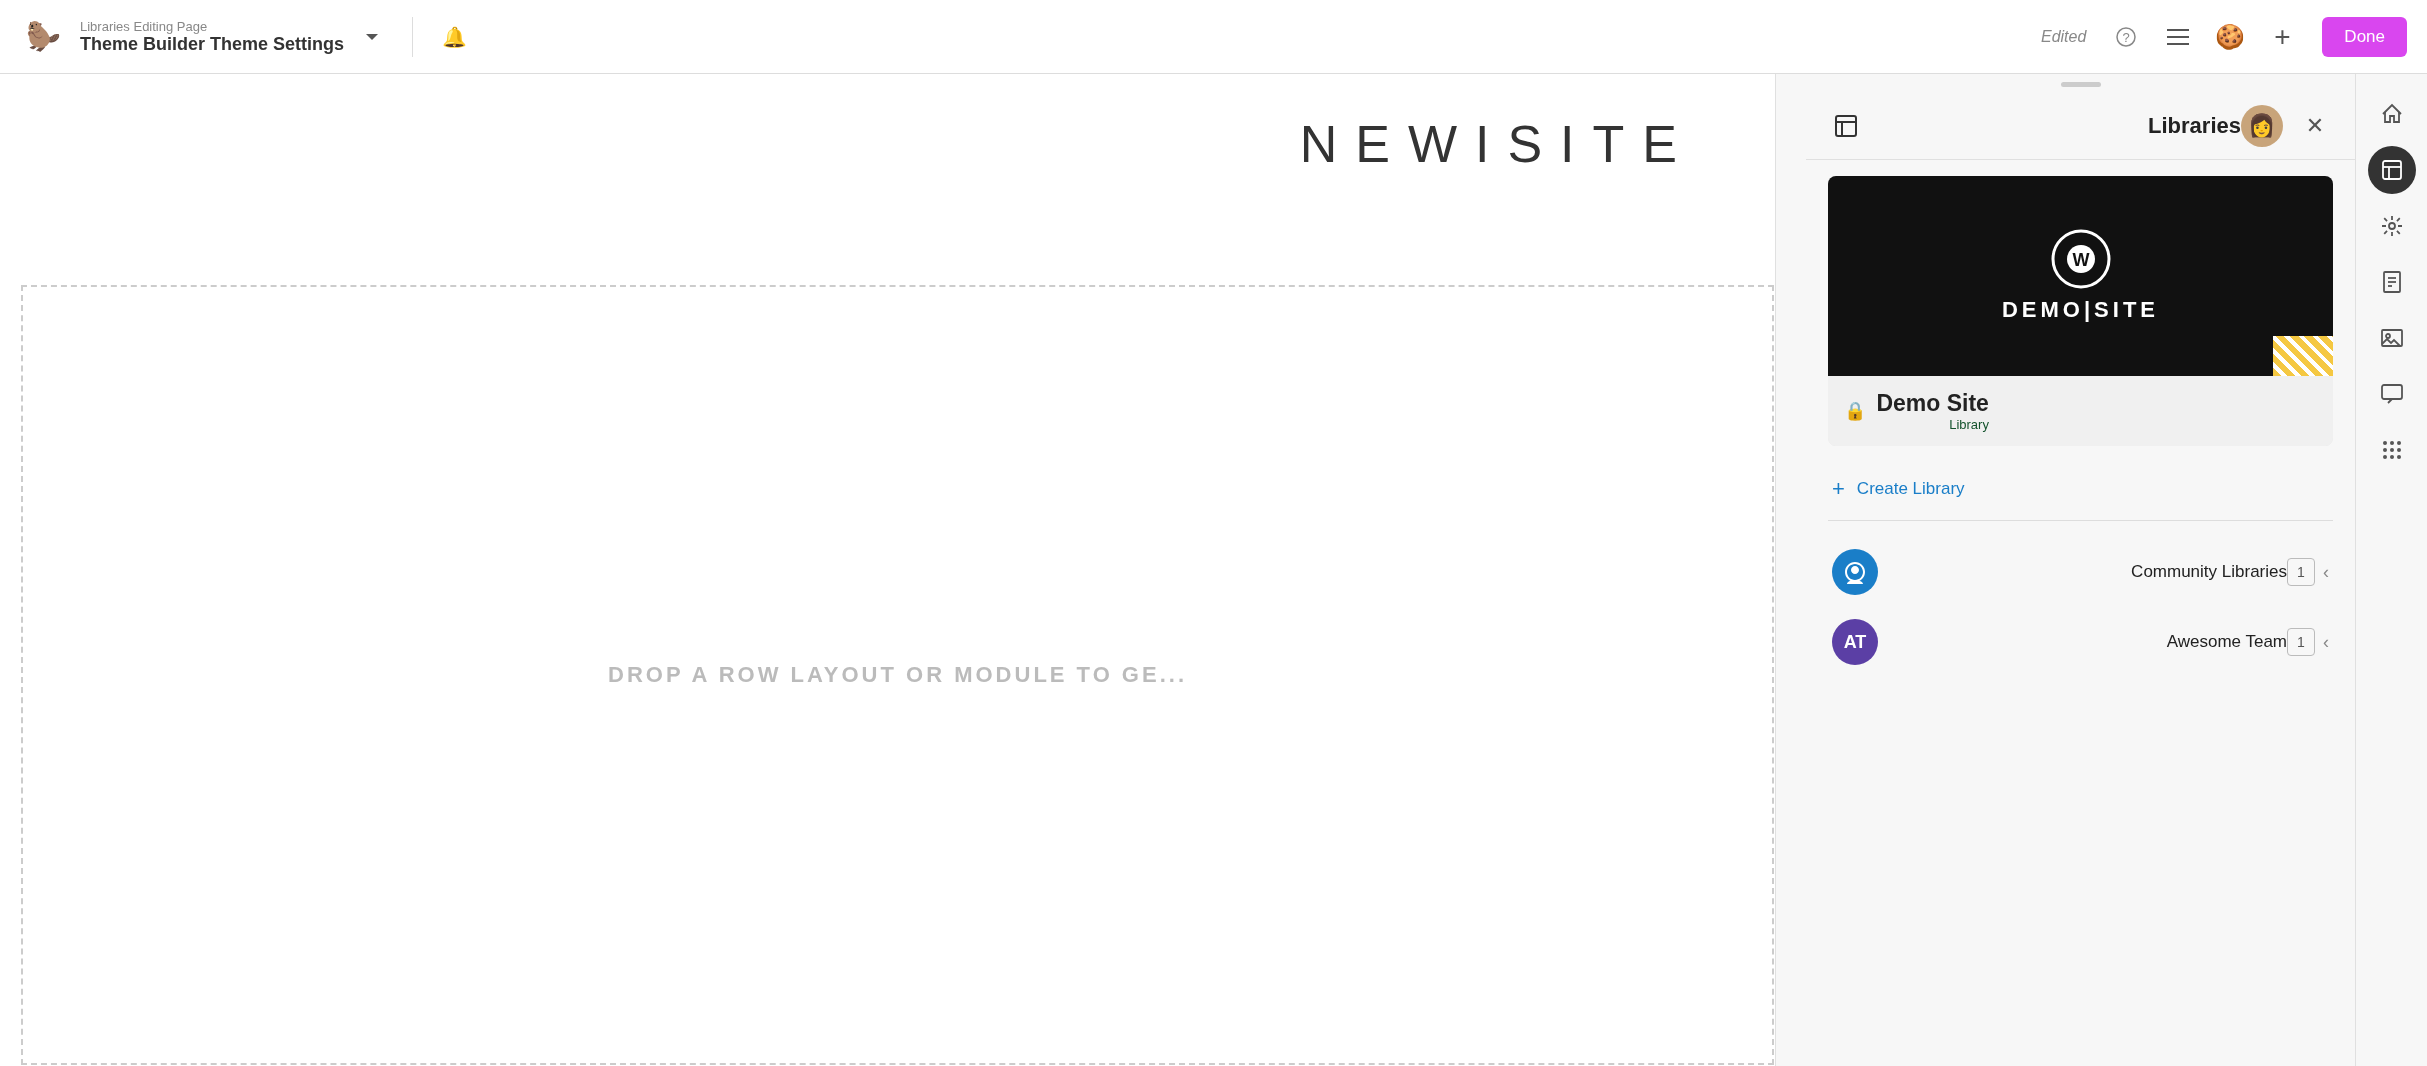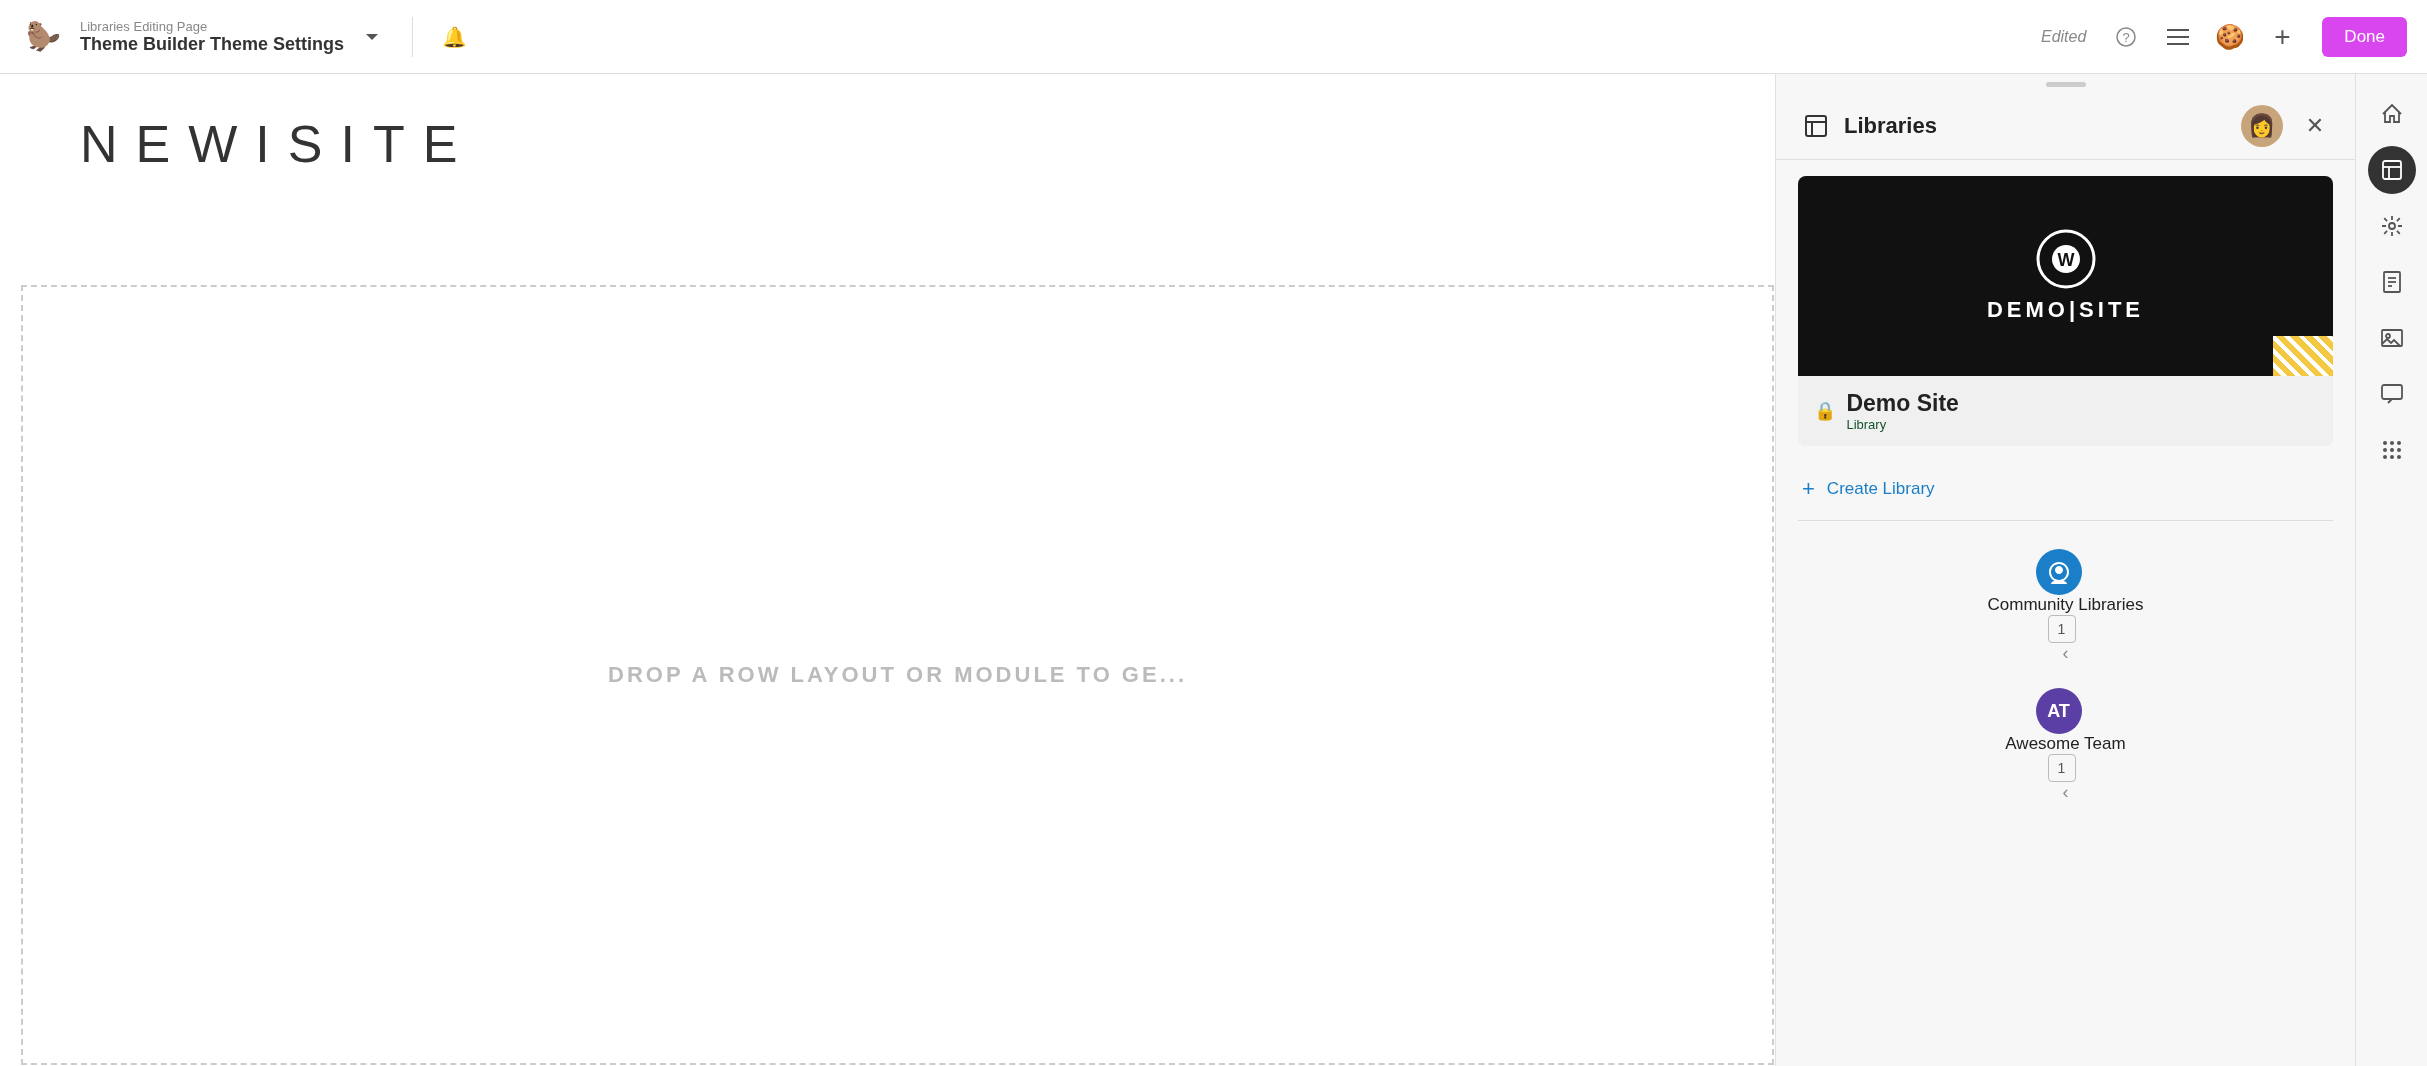--- a/index.html
+++ b/index.html
@@ -41,21 +41,21 @@
       cursor: pointer; color: #555; font-size: 24px; border-radius: 4px;
     }
     .topbar-done-btn {
       background: #d946ef; color: #fff; border: none; border-radius: 6px;
       padding: 10px 22px; font-size: 17px; font-weight: 400; cursor: pointer;
       margin-left: 8px;
     }
 
     
     .main-layout {
-      display: flex; height: calc(1066px - 74px);
+      display: flex; height: calc(1066px - 74px); text-align: right;
     }
 
     
     .canvas {
       flex: 1; background: #fff; position: relative; overflow: hidden;
     }
     .canvas-logo-area {
       padding: 40px 80px 20px;
     }
     .canvas-site-title {
@@ -70,20 +70,21 @@
     .canvas-drop-text {
       font-size: 22px; font-weight: 700; letter-spacing: 3px;
       color: #bbb; text-transform: uppercase;
     }
 
     
     .panel {
       width: 580px; background: #f7f7f7; border-left: 1px solid #e0e0e0;
       display: flex; flex-direction: column;
       position: relative;
+      padding-left: 30px;
     }
     .panel-handle {
       width: 40px; height: 5px; background: #ccc; border-radius: 3px;
       margin: 8px auto 0;
     }
     .panel-header {
       display: flex; align-items: center; padding: 18px 22px 12px;
       border-bottom: 1px solid #e0e0e0; background: #f7f7f7;
     }
     .panel-header-icon {
@@ -143,21 +144,21 @@
       display: flex; align-items: center; padding: 14px 4px; cursor: pointer;
       color: #1a7ec8; font-size: 17px; font-weight: 500;
     }
     .create-library .plus-icon { font-size: 22px; margin-right: 12px; color: #1a7ec8; }
 
     
     .panel-separator { height: 1px; background: #ddd; margin: 4px 0 16px; }
 
     
     .community-item {
-      display: flex; align-items: center; padding: 12px 4px; cursor: pointer; flex-direction: column;
+      display: flex; align-items: center; padding: 12px 4px; cursor: pointer;
     }
     .community-avatar {
       width: 46px; height: 46px; border-radius: 50%;
       display: flex; align-items: center; justify-content: center;
       font-size: 18px; font-weight: 700; color: #fff; margin-right: 14px;
       flex-shrink: 0;
     }
     .community-avatar.blue { background: #1a7ec8; }
     .community-avatar.purple { background: #5b3fa5; }
     .community-name { flex: 1; font-size: 17px; color: #222; font-weight: 500; }

